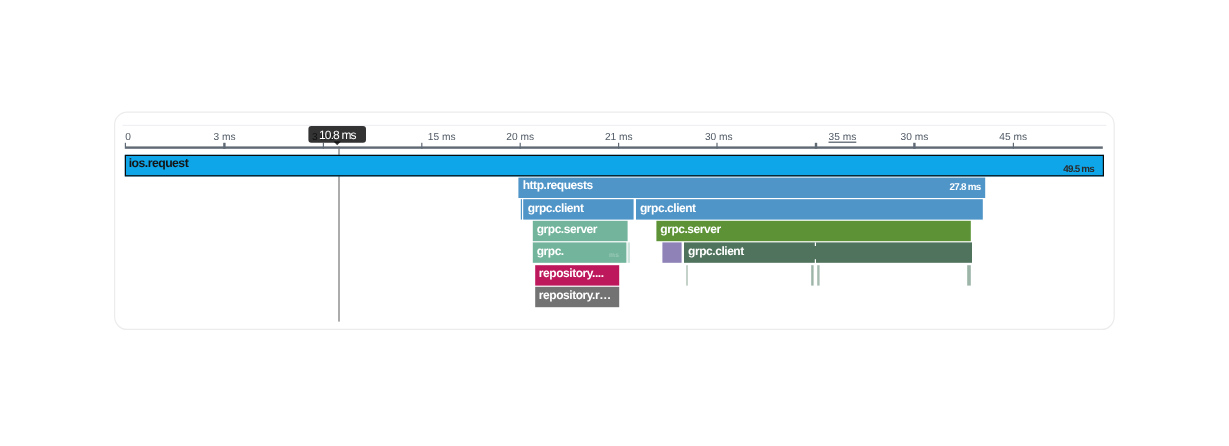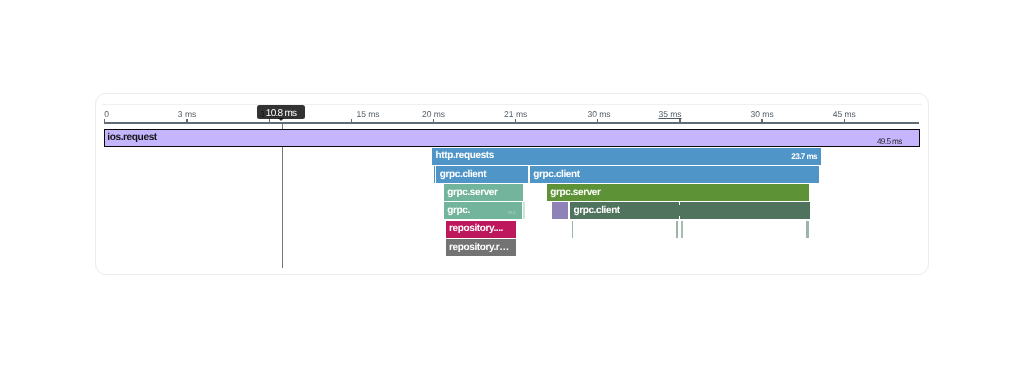--- a/index.html
+++ b/index.html
@@ -21,21 +21,21 @@
 
   #rows { position: absolute; z-index: 2; left: 0; top: 0; width: 834px; height: 182px; }
   .bar { position: absolute; overflow: hidden; white-space: nowrap; }
   .bar .lbl { position: absolute; left: 3.4px; top: 50%; transform: translateY(-50%);
     margin-top: -0.9px; font-size: 10px; font-weight: 700; color: #fff; letter-spacing: -0.38px; }
   .bar .dur { position: absolute; right: 3.7px; top: 50%; transform: translateY(-50%);
     font-size: 8.2px; font-weight: 700; color: #fff; letter-spacing: -0.62px; }
 
   #rootbar { position: absolute; background: #f2b04a; border: 1.7px solid #0a0a0a; }
   #rootbar .lbl { left: 2.3px; color: #151515; font-size: 10.2px; font-weight: 700; letter-spacing: -0.44px; }
-  #rootbar .dur { right: 17px; margin-top: 3px; color: #2b2b2b; font-size: 8.2px; font-weight: 400; letter-spacing: -0.62px; }
+  #rootbar .dur { right: 7px; margin-top: 3px; color: #2b2b2b; font-size: 8.2px; font-weight: 700; letter-spacing: -0.62px; }
 
   .gap { position: absolute; background: #fdfdfd; }
   .bar .dur.faint { opacity: 0.27; font-size: 5.6px; right: 5.5px; margin-top: 2.2px; letter-spacing: 0.3px; }
 
   #cursor { position: absolute; z-index: 0; width: 1px; background: #767676; }
   #tooltip { position: absolute; z-index: 3; background: rgba(0,0,0,0.80); border-radius: 2.5px; color: #fff;
     font-size: 10px; letter-spacing: -0.72px; text-align: center; height: 13.9px; line-height: 17.4px;
     white-space: nowrap; padding: 0 8.5px 0 8.5px; }
   #tooltip .arrow { position: absolute; left: 50%; top: 13.6px; margin-left: -3.4px; width: 0; height: 0;
     border-left: 3.4px solid transparent; border-right: 3.4px solid transparent; border-top: 3.6px solid rgba(0,0,0,0.80); }
@@ -56,34 +56,34 @@
       <div class="ticklabel" style="left: 173.2px;">3 ms</div>
       <div class="tick" style="left: 254.65px;"></div>
       <div class="ticklabel" style="left: 272px;">15 ms</div>
       <div class="tick" style="left: 336.8px;"></div>
       <div class="ticklabel" style="left: 337.5px;">20 ms</div>
       <div class="tick" style="left: 418.95px;"></div>
       <div class="ticklabel" style="left: 419.65px;">21 ms</div>
       <div class="tick" style="left: 501.1px;"></div>
       <div class="ticklabel" style="left: 503px;">30 ms</div>
       <div class="tick" style="left: 583.25px;"></div>
-      <div class="ticklabel" style="left: 574px; text-decoration: underline;">35 ms</div>
+      <div class="ticklabel" style="left: 606px; text-decoration: underline;">35 ms</div>
       <div class="tick" style="left: 665.4px;"></div>
       <div class="ticklabel" style="left: 666.1px;">30 ms</div>
       <div class="tick" style="left: 747.55px;"></div>
       <div class="ticklabel" style="left: 748.25px;">45 ms</div>
     </div>
   <div id="rows">
-      <div class="bar" id="rootbar" style="left: 8px; width: 815.742px; top: 34.95px; height: 17.9px; background: #c4b5fd;">
+      <div class="bar" id="rootbar" style="left: 8px; width: 815.742px; top: 34.95px; height: 17.9px; background: #0ea5e9;">
         <span class="lbl">ios.request</span>
         <span class="dur">49.5 ms</span>
       </div>
       <div class="bar" style="left: 336.186px; width: 388.569px; top: 53.65px; height: 17px; background: rgb(80, 149, 200);">
         <span class="lbl">http.requests</span>
-        <span class="dur">23.7 ms</span>
+        <span class="dur">27.8 ms</span>
       </div>
       <div class="bar" style="left: 337.5px; width: 1.4787px; top: 71.9px; height: 17px; background: rgb(80, 149, 200);"></div>
       <div class="bar" style="left: 340.457px; width: 91.5151px; top: 71.9px; height: 17px; background: rgb(80, 149, 200);">
         <span class="lbl">grpc.client</span>
       </div>
       <div class="bar" style="left: 433.944px; width: 288.675px; top: 71.9px; height: 17px; background: rgb(80, 149, 200);">
         <span class="lbl">grpc.client</span>
       </div>
       <div class="bar" style="left: 347.851px; width: 79.5212px; top: 90.15px; height: 17px; background: rgb(114, 180, 156);">
         <span class="lbl">grpc.server</span>

